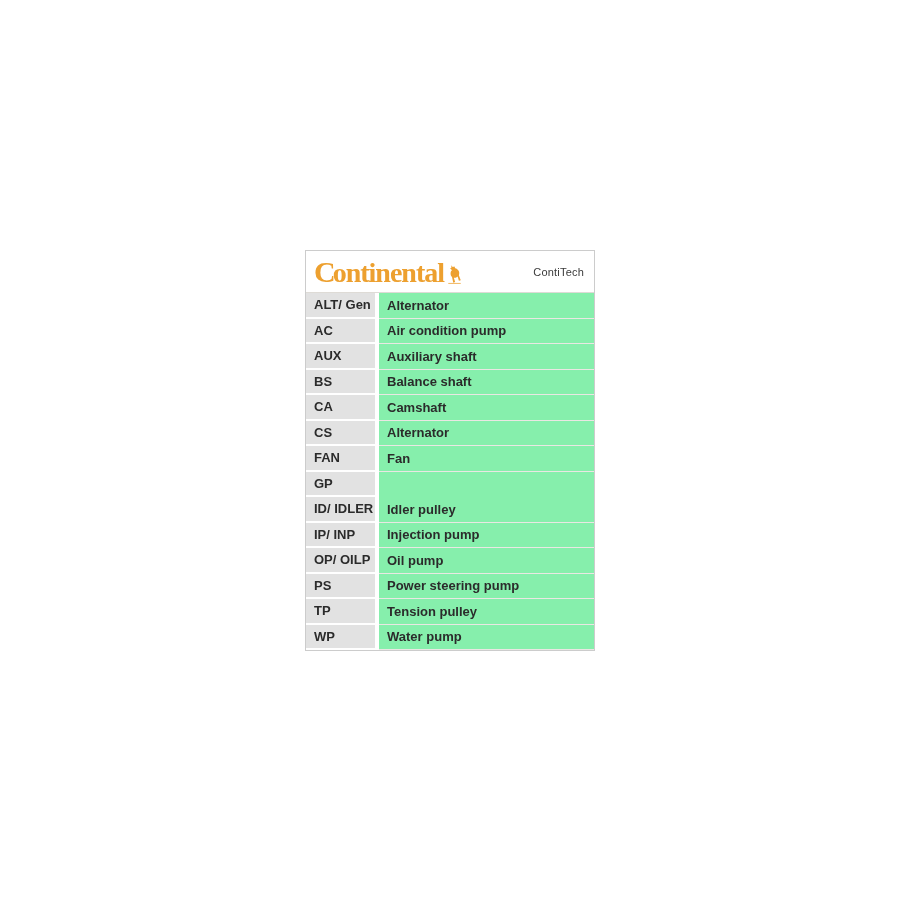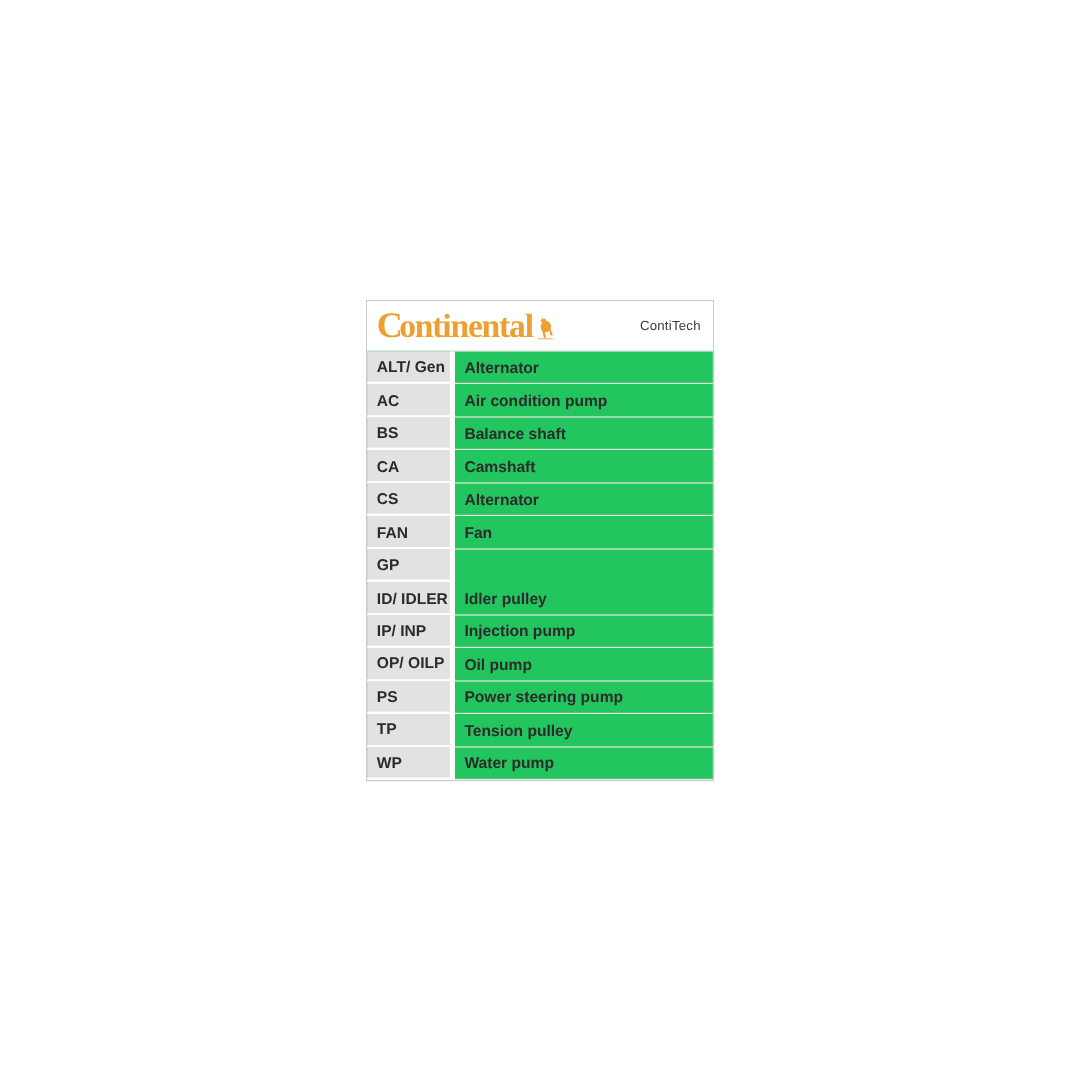--- a/index.html
+++ b/index.html
@@ -69,21 +69,21 @@
   .subbrand {
     font-size: 11px;
     font-weight: normal;
     color: var(--subbrand_text, #3a3a3a);
     letter-spacing: 0.2px;
   }
   .tbody {
     flex: 1 1 auto;
     display: flex;
     flex-direction: column;
-    background: #22c55e;
+    background: #86efac;
   }
   .row {
     flex: 1 1 0;
     display: flex;
     min-height: 0;
   }
   .abbr {
     flex: 0 0 73px;
     box-sizing: border-box;
     background: var(--abbr_cell_bg, #e2e2e2);
@@ -134,20 +134,24 @@
   <div class="row">
     <div class="abbr">ALT/ Gen</div>
     <div class="label">Alternator</div>
   </div>
 
   <div class="row">
     <div class="abbr">AC</div>
     <div class="label">Air condition pump</div>
   </div>
 
+  <div class="row">
+    <div class="abbr">AUX</div>
+    <div class="label">Auxiliary shaft</div>
+  </div>
 
   <div class="row">
     <div class="abbr">BS</div>
     <div class="label">Balance shaft</div>
   </div>
 
   <div class="row">
     <div class="abbr">CA</div>
     <div class="label">Camshaft</div>
   </div>

